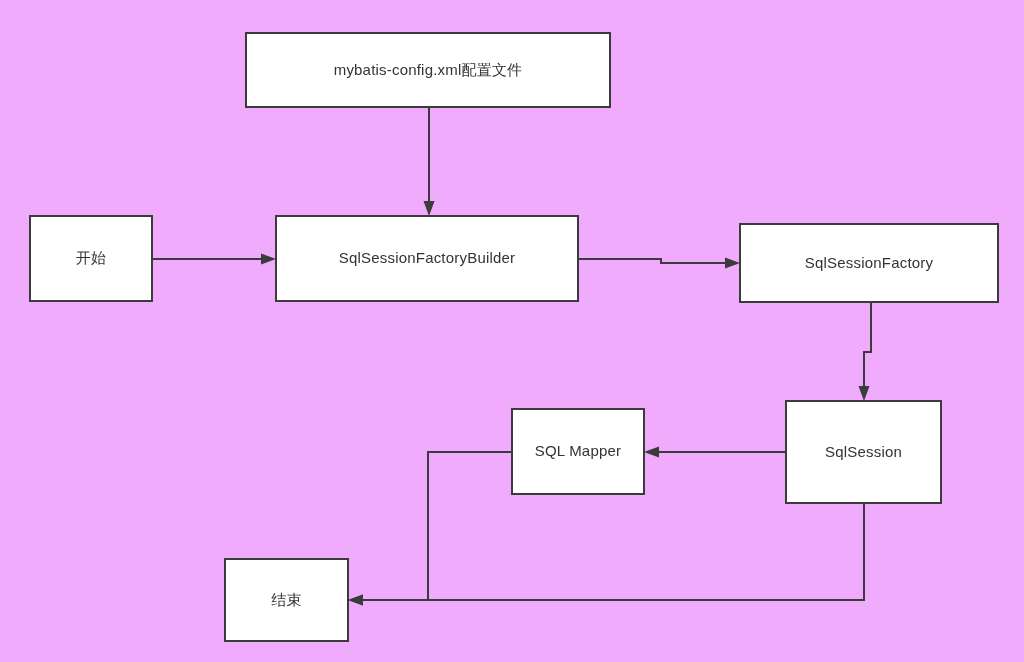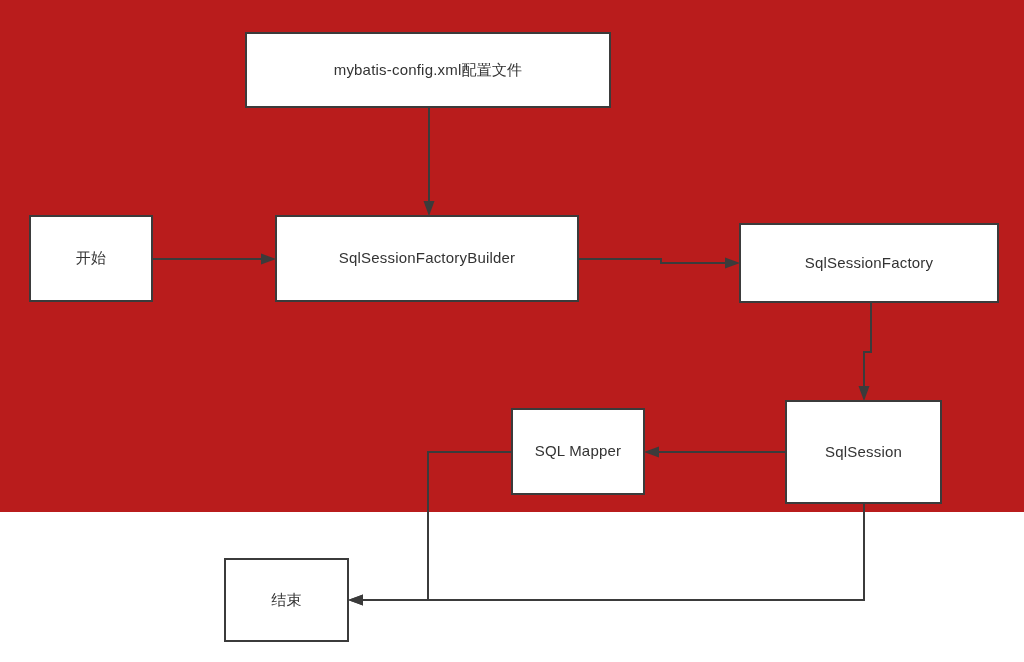--- a/index.html
+++ b/index.html
@@ -10,22 +10,22 @@
   }
   body {
     width: 1024px;
     height: 662px;
     font-family: "Liberation Sans", "DejaVu Sans", sans-serif;
     overflow: hidden;
   }
   #diagram-canvas {
     position: relative;
     width: 1024px;
-    height: 512px;
-    background: #b91c1c;
+    height: 662px;
+    background: #f0abfc;
   }
   svg.flow-svg {
     position: absolute;
     left: 0;
     top: 0;
     width: 1024px;
     height: 662px;
     display: block;
   }
   .node-rect {

